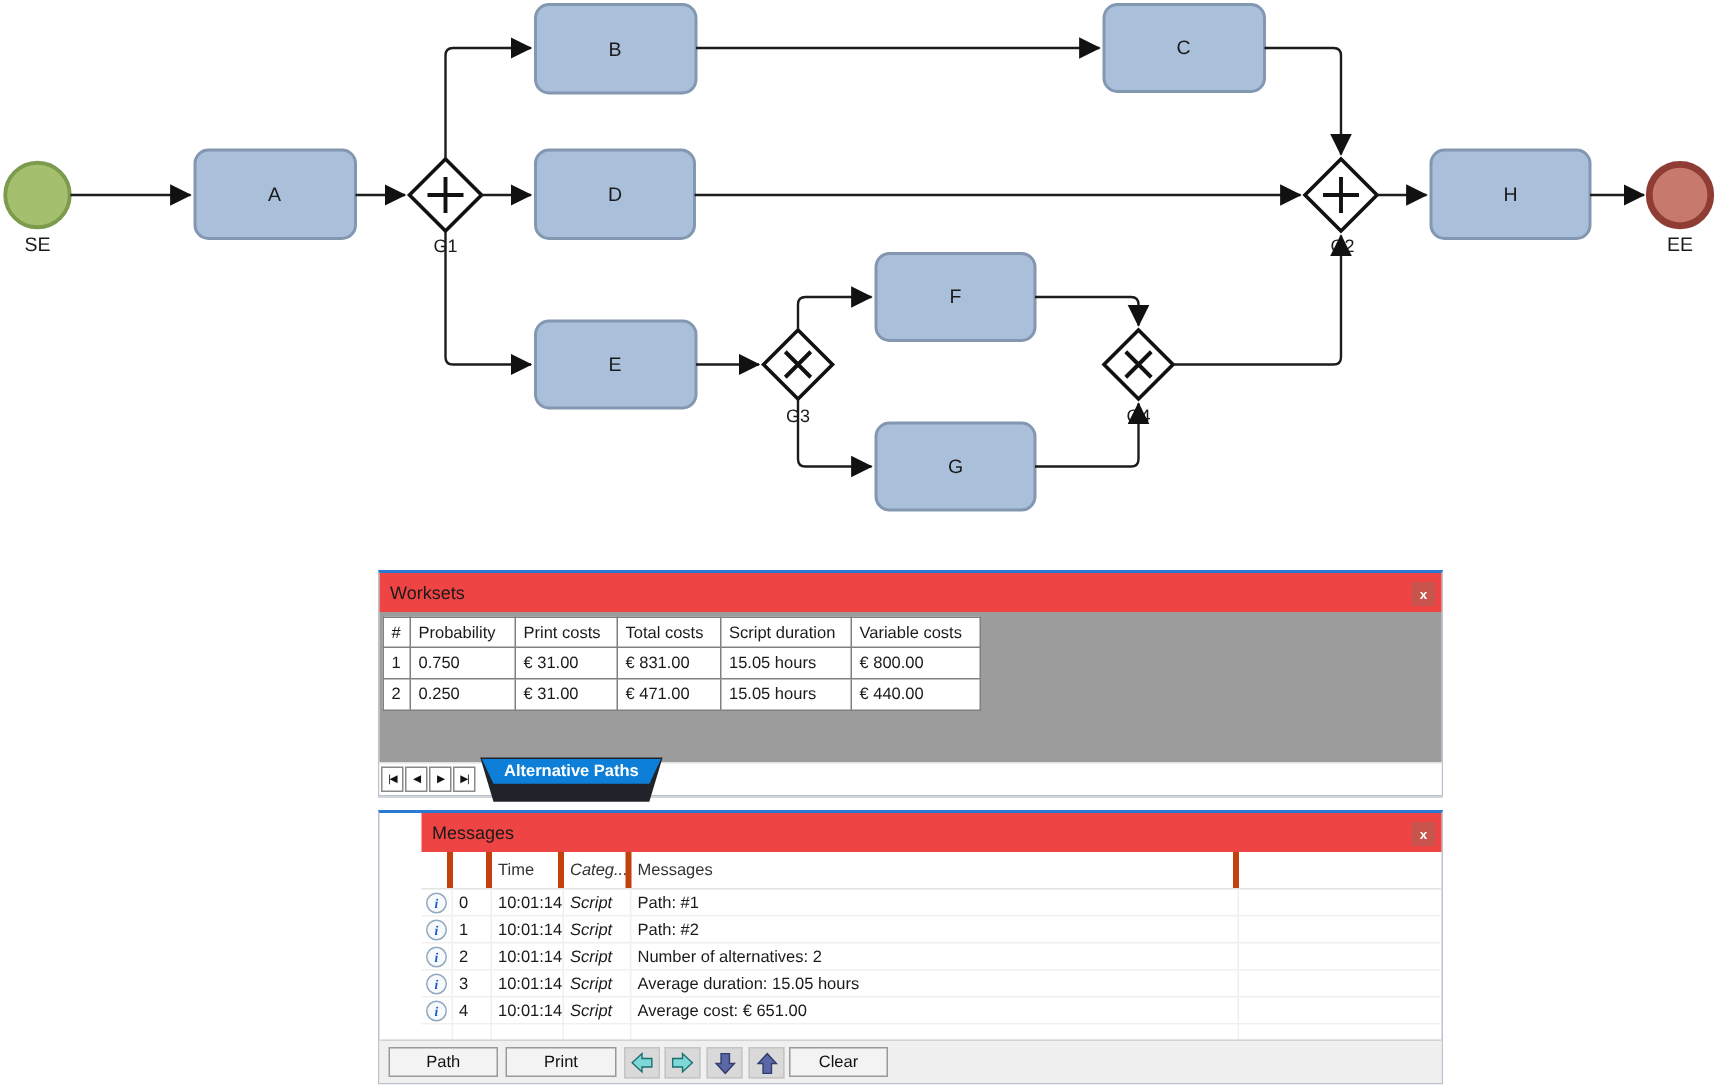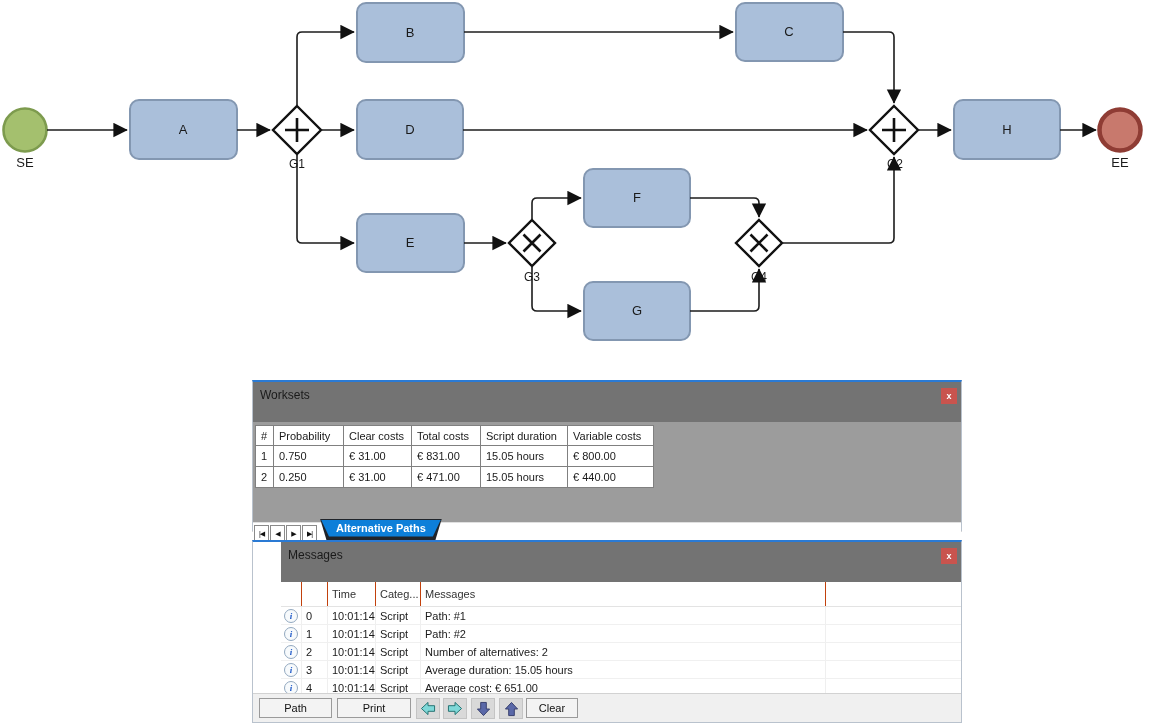--- a/index.html
+++ b/index.html
@@ -12,21 +12,21 @@
   .gw{fill:#fff;stroke:#111;stroke-width:2.4;}
   .gwglyph{stroke:#111;stroke-width:2.6;fill:none;}
   .flow{fill:none;stroke:#1c1c1c;stroke-width:1.6;}
   .nlabel{font-size:13px;fill:#1a1a1a;text-anchor:middle;}
   .glabel{font-size:12px;fill:#1a1a1a;text-anchor:middle;}
 
   
   .panel{position:absolute;left:252px;width:710px;background:#fff;
          border:1px solid #b9c2cd;border-top:2px solid #2a7ad4;
          box-shadow:0 1px 0 #d6d6d6;box-sizing:border-box;}
-  .titlebar{position:relative;height:40px;background:#737373;}
+  .titlebar{position:relative;height:26px;background:#ef4444;}
   .titlebar .ptitle{position:absolute;left:7px;top:6px;font-size:12px;color:#1a1a1a;}
   .closebtn{position:absolute;right:4px;top:6px;width:16px;height:16px;background:#c9544e;
             color:#fff;font-size:9px;font-weight:bold;text-align:center;line-height:16px;
             cursor:default;}
 
   
   #worksets{top:380px;height:151px;}
   .grid-region{position:relative;height:100px;background:#9c9c9c;overflow:hidden;}
   table.wstable{position:absolute;left:2px;top:3px;border-collapse:collapse;table-layout:fixed;
                 background:#fff;font-size:11px;border:1px solid #5a5a5a;}
@@ -43,29 +43,29 @@
           clip-path:polygon(0 0,100% 0,calc(100% - 9px) 100%,9px 100%);padding:0;}
   .sheettab{height:17px;margin:1px 1px 1px 1px;background:#0d7fd9;color:#fff;font-weight:bold;
           font-size:11px;line-height:17px;padding:0 15px;
           clip-path:polygon(0 0,100% 0,calc(100% - 8px) 100%,8px 100%);}
 
   
   #messages{top:540px;height:183px;padding-left:28px;}
   .mheader{display:flex;height:24px;align-items:center;font-size:11px;color:#333;
            border-bottom:1px solid #e3e3e3;}
   .mheader>div{height:100%;display:flex;align-items:center;box-sizing:border-box;
-           border-right:1px solid #c2410c;padding-left:4px;}
+           border-right:4px solid #c2410c;padding-left:4px;}
   .mrow{display:flex;height:17px;font-size:11px;align-items:center;
         border-bottom:1px solid #f0f0f0;}
   .mrow>div{height:100%;display:flex;align-items:center;box-sizing:border-box;
         border-right:1px solid #efefef;padding-left:4px;white-space:nowrap;}
   .mc-icon{width:21px;justify-content:center;padding-left:0 !important;}
   .mc-num{width:26px;}
   .mc-time{width:48px;}
-  .mc-cat{width:45px;}
+  .mc-cat{width:45px;font-style:italic;}
   .mc-msg{width:405px;}
   .mc-fill{flex:1;border-right:none !important;}
   .infoicon{width:12px;height:12px;border-radius:50%;border:1px solid #93a9c0;background:#f7fafc;
         color:#1b57c8;font-style:italic;font-weight:bold;font-size:9px;line-height:12px;
         text-align:center;font-family:"Liberation Serif",serif;}
   .btnbar{position:absolute;left:0;right:0;bottom:0;height:28px;background:#f0f0f0;
         border-top:1px solid #d2d2d2;}
   .pushbtn{position:absolute;top:4px;height:20px;background:#f3f3f3;border:1px solid #9a9a9a;
         font-size:11px;font-family:"Liberation Sans",sans-serif;color:#111;text-align:center;
         line-height:18px;box-sizing:border-box;}
@@ -161,21 +161,21 @@
             <col style="width:70px">
             <col style="width:68px">
           <col style="width:69px">
             <col style="width:87px">
             <col style="width:86px">
         </colgroup>
         <tbody>
             <tr>
           <th>#</th>
           <th>Probability</th>
-          <th>Clear costs</th>
+          <th>Print costs</th>
           <th>Total costs</th>
           <th>Script duration</th>
           <th>Variable costs</th>
         </tr>
         <tr>
           <td>1</td>
           <td>0.750</td>
           <td>€ 31.00</td>
           <td>€ 831.00</td>
           <td>15.05 hours</td>
@@ -293,17 +293,17 @@
       <div class="arrbtn" style="left:218px;">
         <svg width="15" height="16" viewBox="0 0 16 16">
           <path d="M5,1 V8 H1.5 L8,15 L14.5,8 H11 V1 Z" fill="#5a68a8" stroke="#333c6b" stroke-width="1"></path>
         </svg>
       </div>
       <div class="arrbtn" style="left:246px;">
         <svg width="15" height="16" viewBox="0 0 16 16">
           <path d="M5,15 V8 H1.5 L8,1 L14.5,8 H11 V15 Z" fill="#5a68a8" stroke="#333c6b" stroke-width="1"></path>
         </svg>
       </div>
-      <div class="pushbtn" style="left:273px;width:52px;">Clear</div>
+      <div class="pushbtn" style="left:273px;width:66px;">Clear</div>
     </div>
   </div>
 
 </div>
 
 </body></html>

